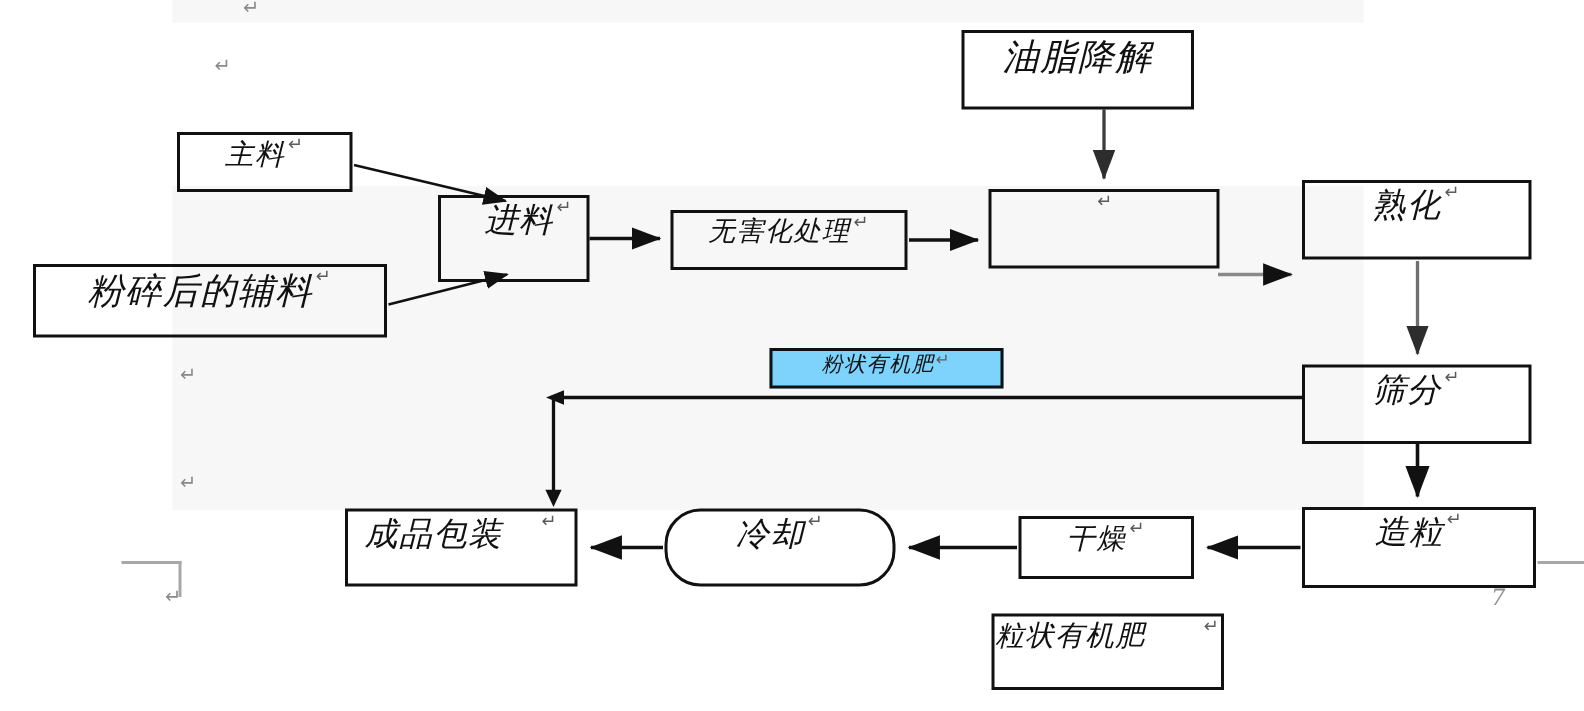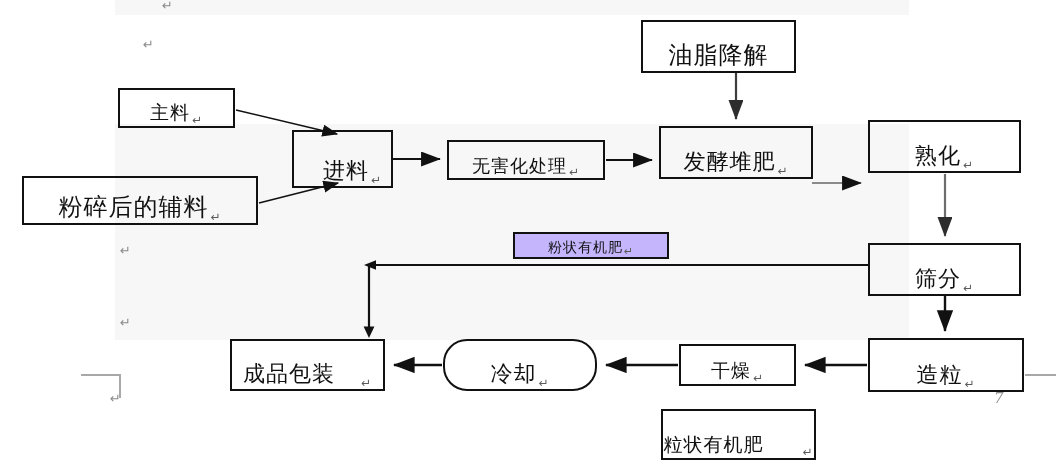--- a/index.html
+++ b/index.html
@@ -20,25 +20,26 @@
     position: absolute;
     background: #f7f7f7;
   }
   
   .node {
     position: absolute;
     box-sizing: border-box;
     border: 2px solid #111111;
     background: transparent;
     display: flex;
-    align-items: flex-end;
+    align-items: flex-start;
     justify-content: center;
     color: #111111;
     letter-spacing: 1px;
     white-space: nowrap;
+    font-style: italic;
   }
   .node.small {
     border-width: 2px;
   }
   .node .lbl {
     display: inline-block;
   }
   
   .pilcrow {
     position: absolute;
@@ -149,21 +150,20 @@
   <div class="node" style="left:447px; top:140px; width:158px; height:40px; font-size:18px;">
     <span class="lbl">无害化处理</span>
       <span class="pilcrow inbox" style="position:static; margin-left:2px;">↵</span>
   </div>
 
   <div class="node" style="left:641px; top:20px; width:155px; height:53px; font-size:24px;">
     <span class="lbl">油脂降解</span>
   </div>
 
   <div class="node" style="left:659px; top:126px; width:154px; height:53px; font-size:22px;">
-    <span class="lbl">发酵堆肥</span>
       <span class="pilcrow inbox" style="position:static; margin-left:2px;">↵</span>
   </div>
 
   <div class="node" style="left:868px; top:120px; width:153px; height:53px; font-size:22px;">
     <span class="lbl">熟化</span>
       <span class="pilcrow inbox" style="position:static; margin-left:2px;">↵</span>
   </div>
 
   <div class="node" style="left:868px; top:243px; width:153px; height:53px; font-size:22px;">
     <span class="lbl">筛分</span>
@@ -183,21 +183,21 @@
   <div class="node" style="left:443px; top:339px; width:154px; height:52px; font-size:22px;border-radius:24px;">
     <span class="lbl">冷却</span>
       <span class="pilcrow inbox" style="position:static; margin-left:2px;">↵</span>
   </div>
 
   <div class="node" style="left:230px; top:339px; width:155px; height:52px; font-size:22px;gap:24px;">
     <span class="lbl">成品包装</span>
       <span class="pilcrow inbox" style="position:static; margin-left:2px;">↵</span>
   </div>
 
-  <div class="node small" style="left:513px; top:232px; width:156px; height:27px; font-size:14px; background:#c4b5fd;">
+  <div class="node small" style="left:513px; top:232px; width:156px; height:27px; font-size:14px; background:#7dd3fc;">
     <span class="lbl">粉状有机肥</span>
       <span class="pilcrow inbox" style="position:static; margin-left:1px; font-size:11px;">↵</span>
   </div>
 
   <div class="node" style="left:661px; top:409px; width:155px; height:51px; font-size:19px;gap:37px;">
     <span class="lbl">粒状有机肥</span>
       <span class="pilcrow inbox" style="position:static; margin-left:2px;">↵</span>
   </div>
 
   <div class="pilcrow" style="left:162px; top:-1px; font-size:13px; color:#8a8a8a;">↵</div>

